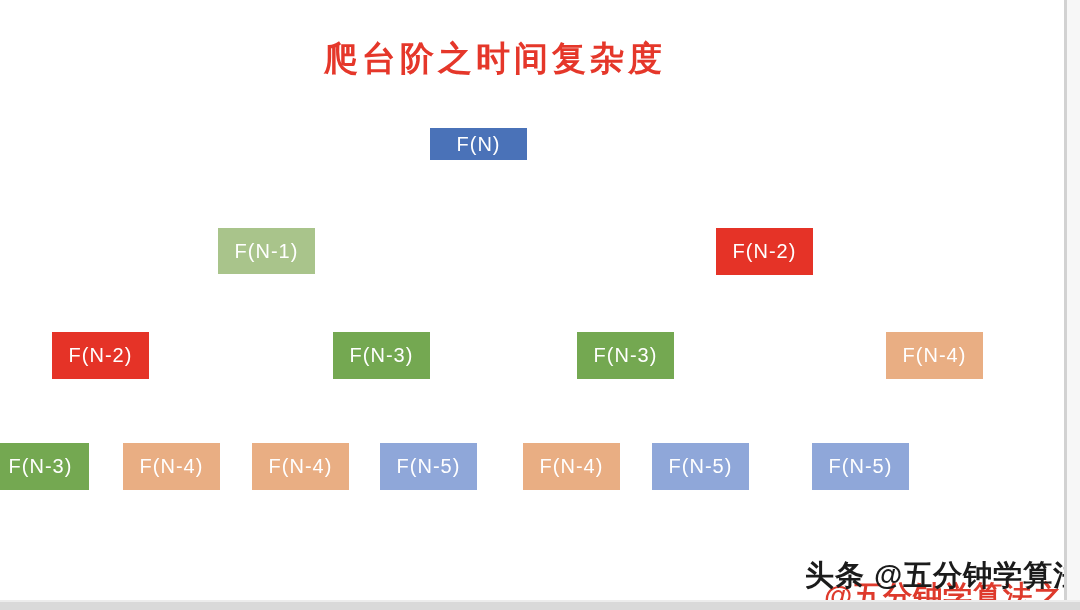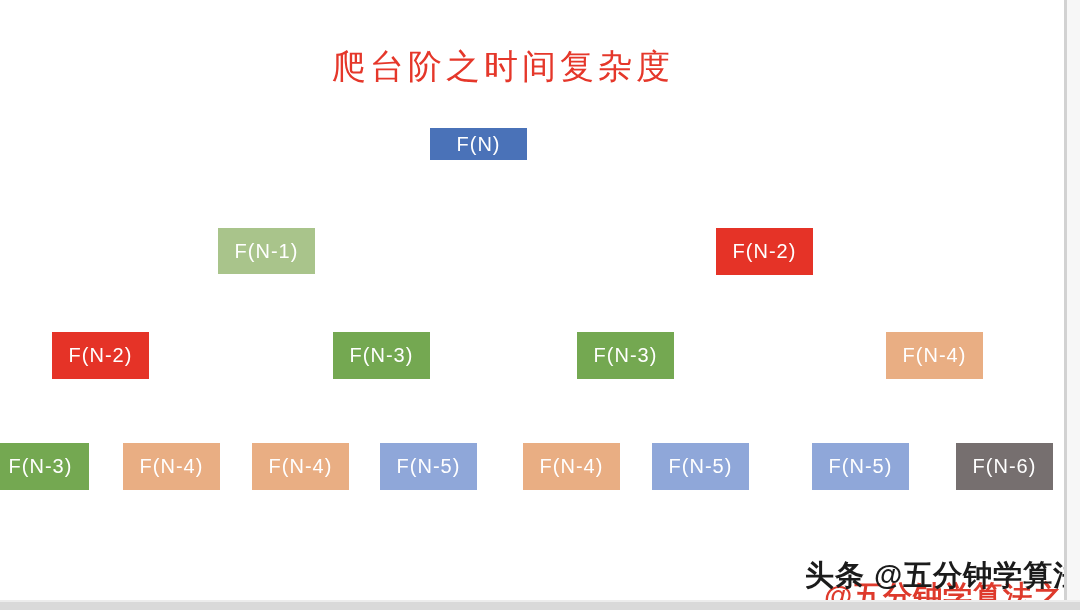--- a/index.html
+++ b/index.html
@@ -3,22 +3,22 @@
 <meta charset="utf-8">
 <style>
   html,body{margin:0;padding:0;}
   body{font-family:"Liberation Sans","DejaVu Sans",sans-serif;}
   .page{
     position:relative;width:1080px;height:610px;background:#ffffff;
     overflow:hidden;
   }
   .page-title{
     position:absolute;top:32px;left:491px;transform:translateX(-50%);
-    font-size:34px;font-weight:normal;letter-spacing:4px;white-space:nowrap;
-    margin:12px;z-index:3;
+    font-size:34px;font-weight:bold;letter-spacing:4px;white-space:nowrap;
+    margin:4px;z-index:3;
   }
   .tree{position:absolute;inset:0;z-index:2;}
   .node{
     position:absolute;display:flex;align-items:center;justify-content:center;
     color:#ffffff;font-size:20px;letter-spacing:1px;white-space:nowrap;
   }
   .watermark-black{
     position:absolute;left:805px;top:556px;font-size:29px;font-weight:bold;
     white-space:nowrap;z-index:6;letter-spacing:1px;
   }
@@ -58,21 +58,20 @@
       <div class="node" style="left: 333px; top: 332px; width: 97px; height: 47px; background: rgb(116, 168, 81);">F(N-3)</div>
       <div class="node" style="left: 577px; top: 332px; width: 97px; height: 47px; background: rgb(116, 168, 81);">F(N-3)</div>
       <div class="node" style="left: 886px; top: 332px; width: 97px; height: 47px; background: rgb(233, 174, 131);">F(N-4)</div>
       <div class="node" style="left: -8px; top: 443px; width: 97px; height: 47px; background: rgb(116, 168, 81);">F(N-3)</div>
       <div class="node" style="left: 123px; top: 443px; width: 97px; height: 47px; background: rgb(233, 174, 131);">F(N-4)</div>
       <div class="node" style="left: 252px; top: 443px; width: 97px; height: 47px; background: rgb(233, 174, 131);">F(N-4)</div>
       <div class="node" style="left: 380px; top: 443px; width: 97px; height: 47px; background: rgb(143, 167, 217);">F(N-5)</div>
       <div class="node" style="left: 523px; top: 443px; width: 97px; height: 47px; background: rgb(233, 174, 131);">F(N-4)</div>
       <div class="node" style="left: 652px; top: 443px; width: 97px; height: 47px; background: rgb(143, 167, 217);">F(N-5)</div>
       <div class="node" style="left: 812px; top: 443px; width: 97px; height: 47px; background: rgb(143, 167, 217);">F(N-5)</div>
-      <div class="node" style="left: 956px; top: 443px; width: 97px; height: 47px; background: rgb(118, 111, 111);">F(N-6)</div>
     </div>
 
   <div class="watermark-black" style="color: rgb(27, 27, 27);">头条 @五分钟学算法</div>
 
   <div class="watermark-red" style="color: rgb(222, 58, 44);">@五分钟学算法之爬台阶</div>
 
   <div class="right-edge-area"></div>
   <div class="right-edge-line"></div>
   <div class="bottom-edge-line"></div>
   <div class="bottom-edge-area"></div>

